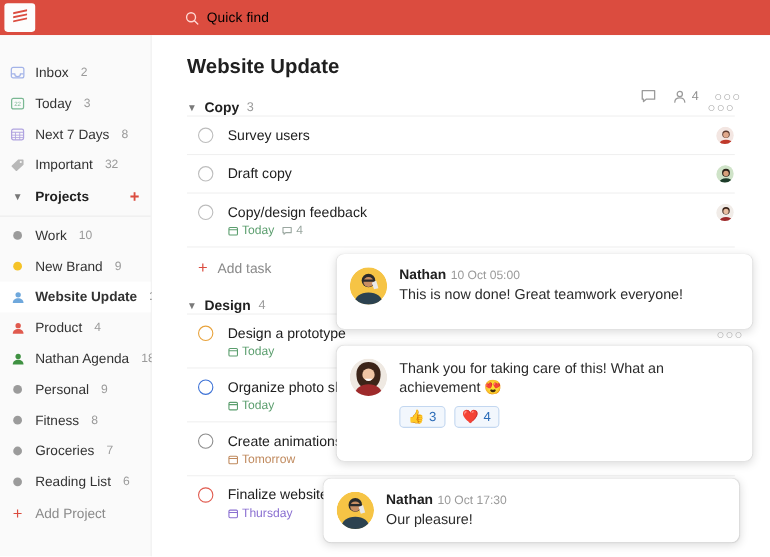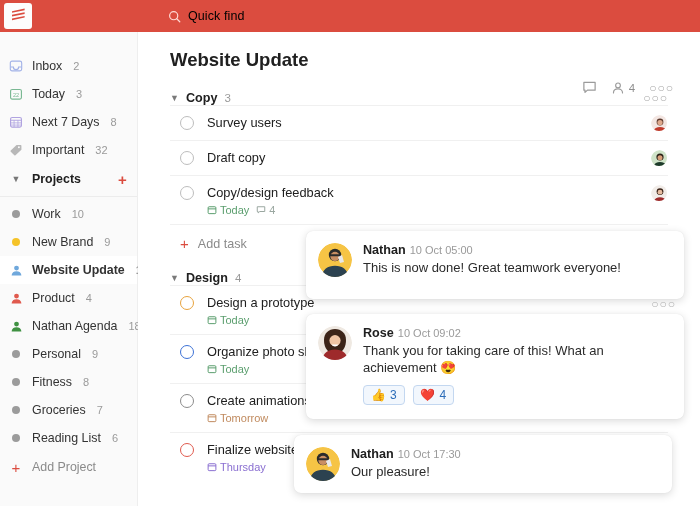--- a/index.html
+++ b/index.html
@@ -508,23 +508,20 @@
     <span class="card-avatar">
       <svg width="34" height="34" viewBox="0 0 34 34">
         <circle cx="17" cy="17" r="17" fill="#efe9e2"></circle>
         <path d="M6 14 c0-7 4.8-11 11-11 s11 4 11 11 c0 6-2 9-4 11 H10 c-2-2-4-5-4-11 Z" fill="#3c2418"></path>
         <path d="M4.5 34 c0-7 5.6-10.6 12.5-10.6 s12.5 3.6 12.5 10.6 Z" fill="#9e2a2b"></path>
         <circle cx="17" cy="14.6" r="5.6" fill="#f0c5a4"></circle>
         <path d="M13.6 18.4 a3.6 3 0 0 0 6.8 0 Z" fill="#ffffff"></path>
       </svg>
     </span>
     <div>
-      <div class="card-head">
-        <span class="who">Rose</span><span class="when">10 Oct 09:02</span>
-      </div>
       <div class="card-text" style="width:300px">Thank you for taking care of this! What an achievement 😍</div>
       <div class="reactions">
         <span class="reaction">
           <span>👍</span>
           <span>3</span>
         </span>
         <span class="reaction">
           <span>❤️</span>
           <span>4</span>
         </span>

